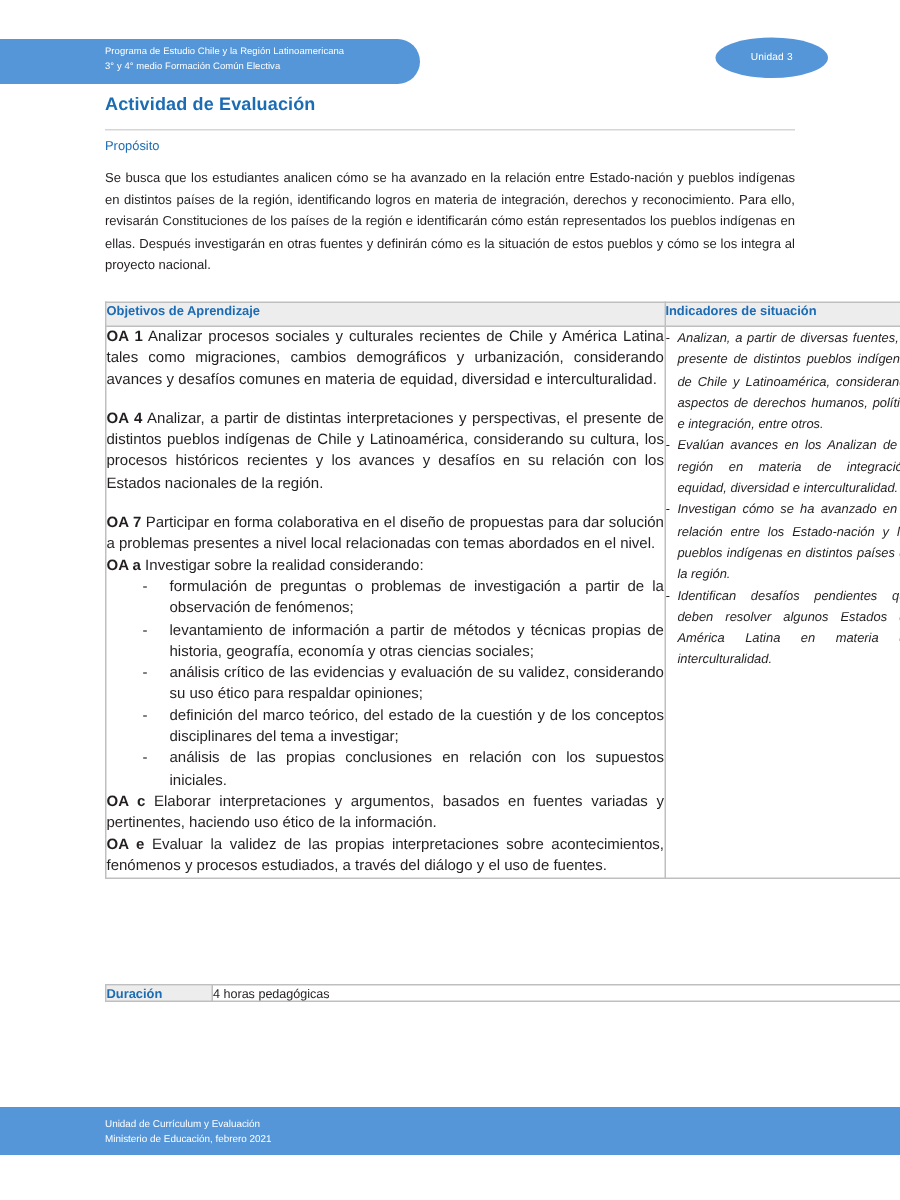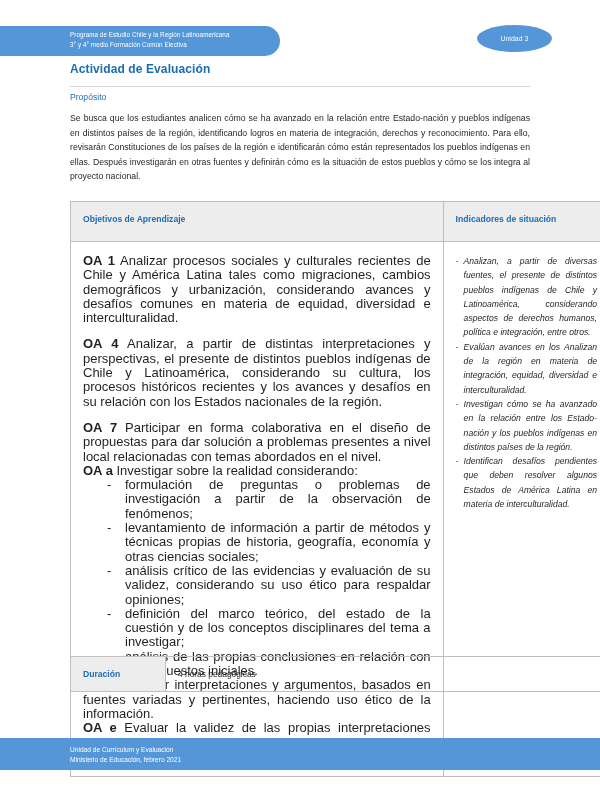--- a/index.html
+++ b/index.html
@@ -99,38 +99,38 @@
     position: absolute;
     top: 201px;
     left: 70px;
     width: 540px;
     border-collapse: collapse;
     table-layout: fixed;
   }
   .doc-table td, .doc-table th {
     border: 0.6px solid #bfbfbf;
     vertical-align: top;
-    padding: 12px;
+    padding: 0;
     margin-top: 32px;
   }
   .th-cell {
     background: #ededed;
     color: #1c6cb4;
     font-size: 8.6px;
     font-weight: bold;
     text-align: left;
     padding: 6px 8px 6px 9px;
     height: 15px;
   }
   .col-oa   { width: 318px; }
   .col-ind  { width: 142px; }
 
   .cell-oa {
     padding: 7px 10px 8px 9px;
-    font-size: 13px;
+    font-size: 10px;
     line-height: 14.3px;
     text-align: justify;
   }
   .cell-ind {
     padding: 7px 8px 8px 8px;
     font-size: 8.6px;
     line-height: 14.3px;
     text-align: justify;
   }
   .cell-oa p { margin: 0 0 12px 0; }

